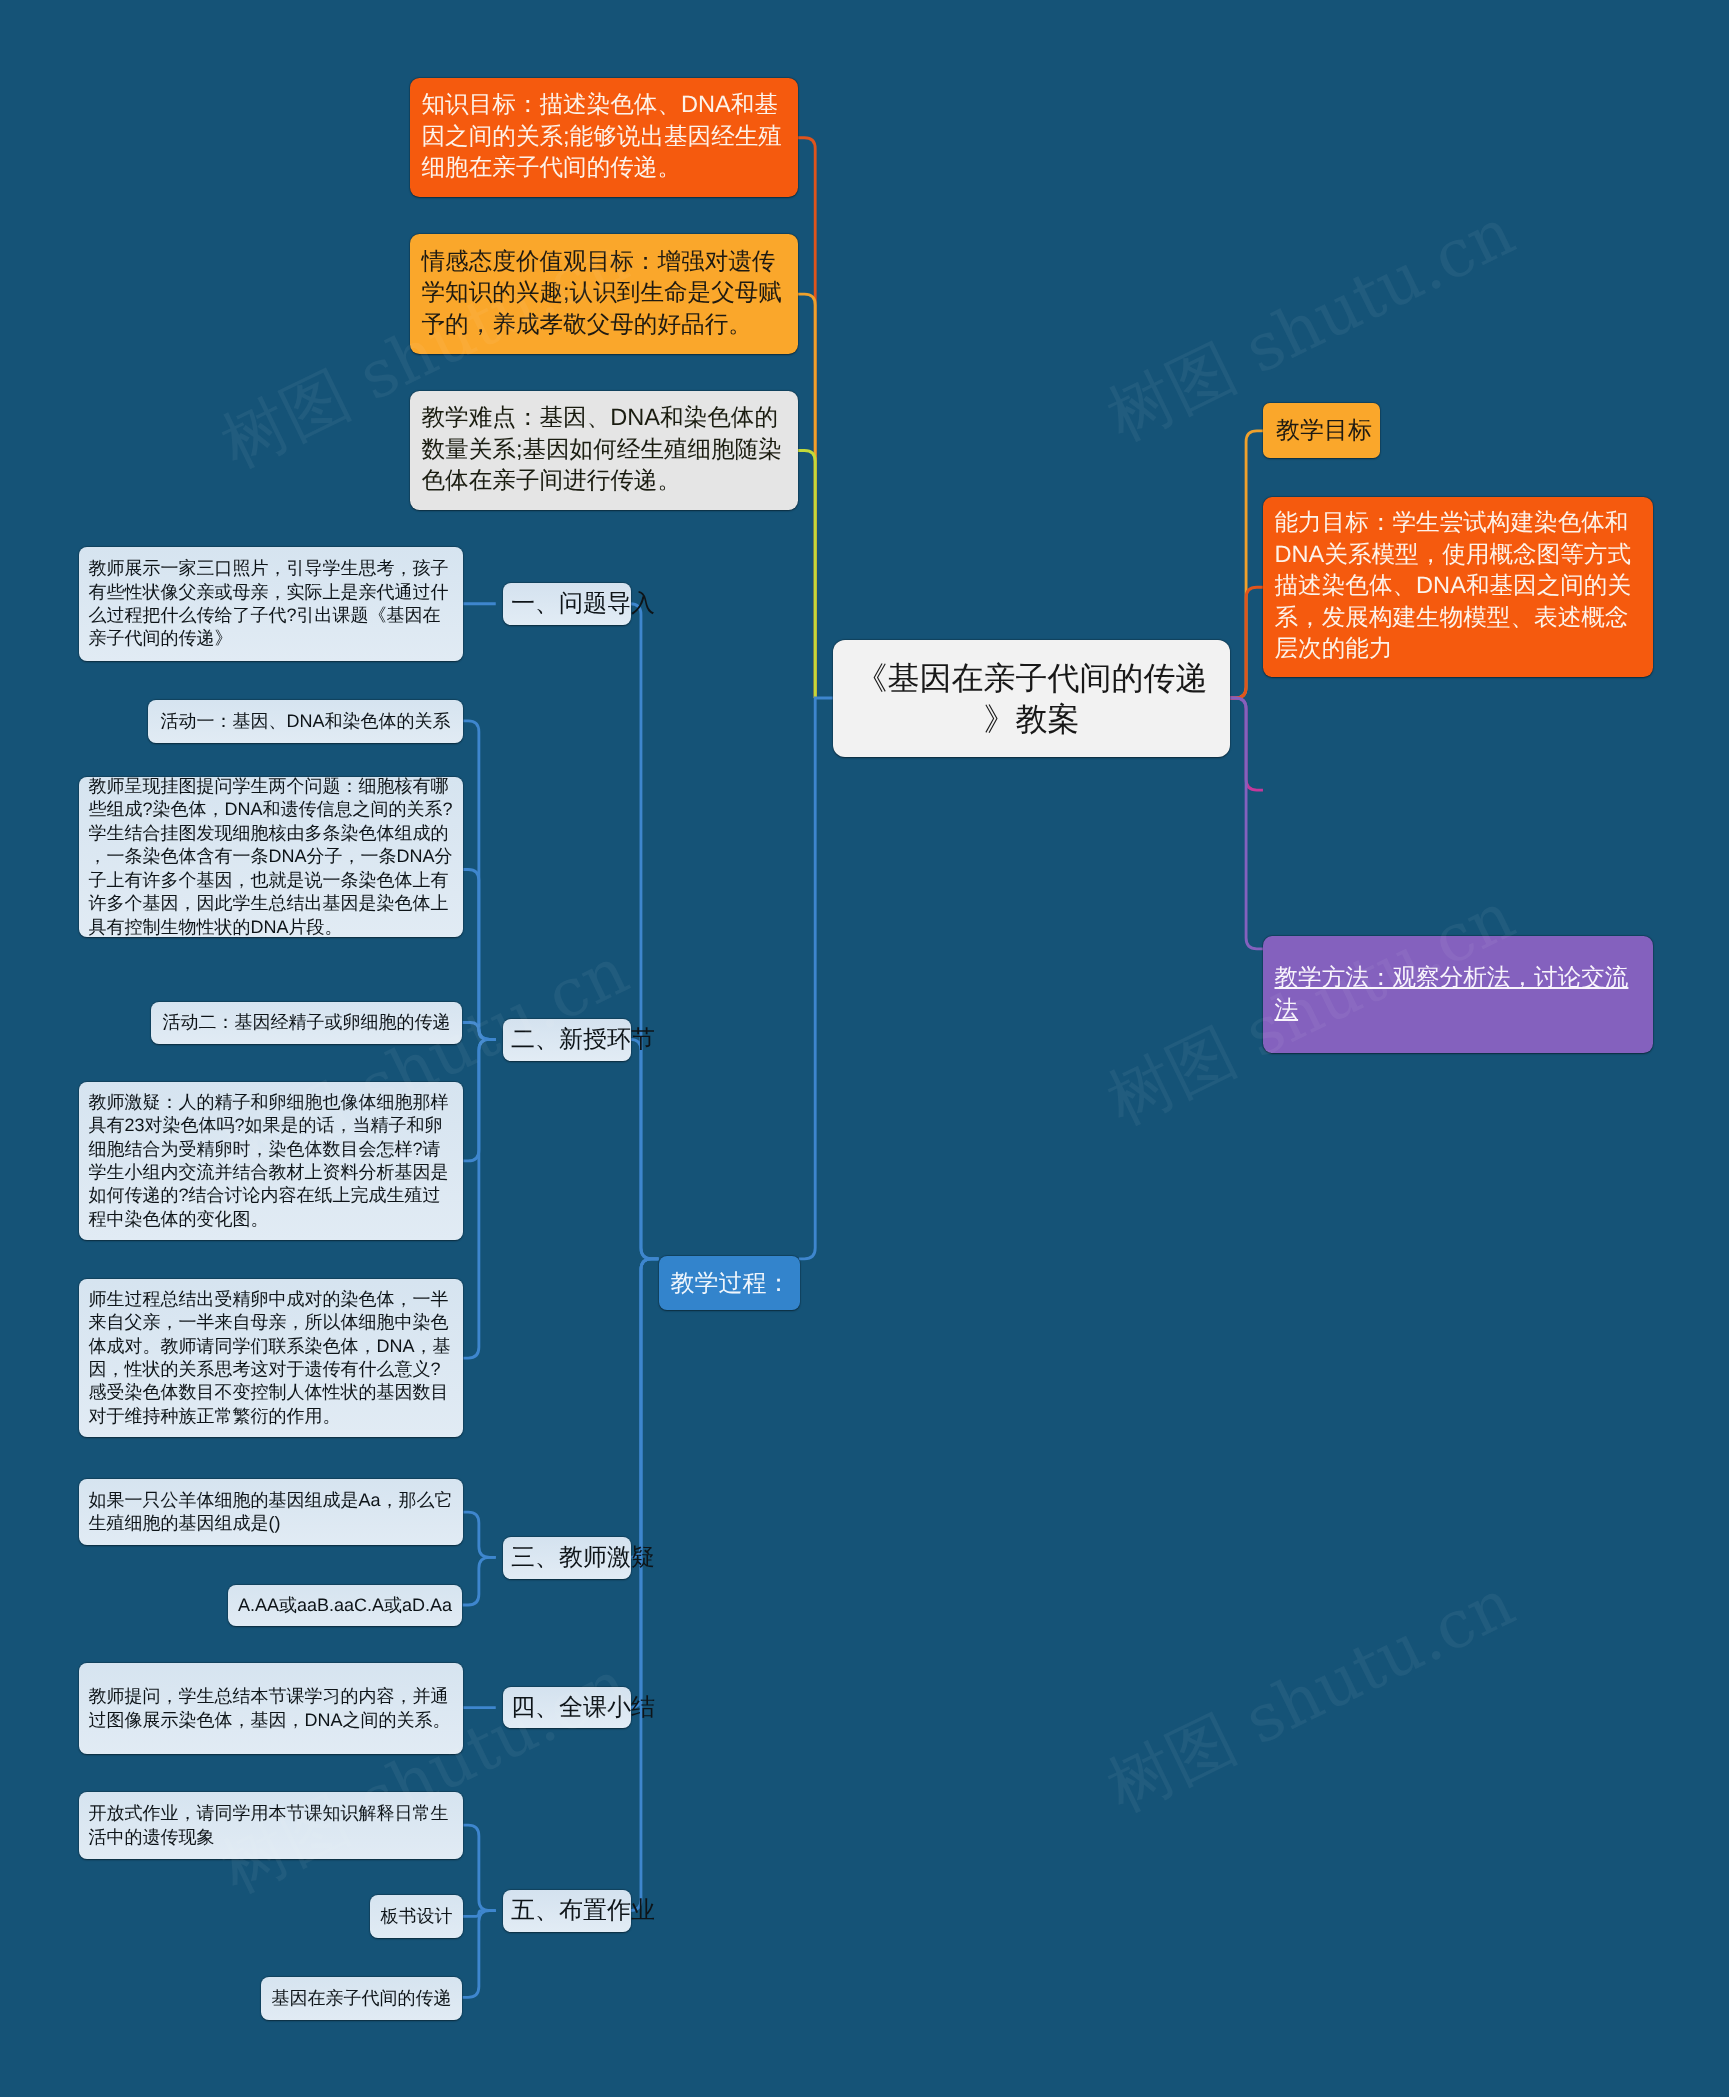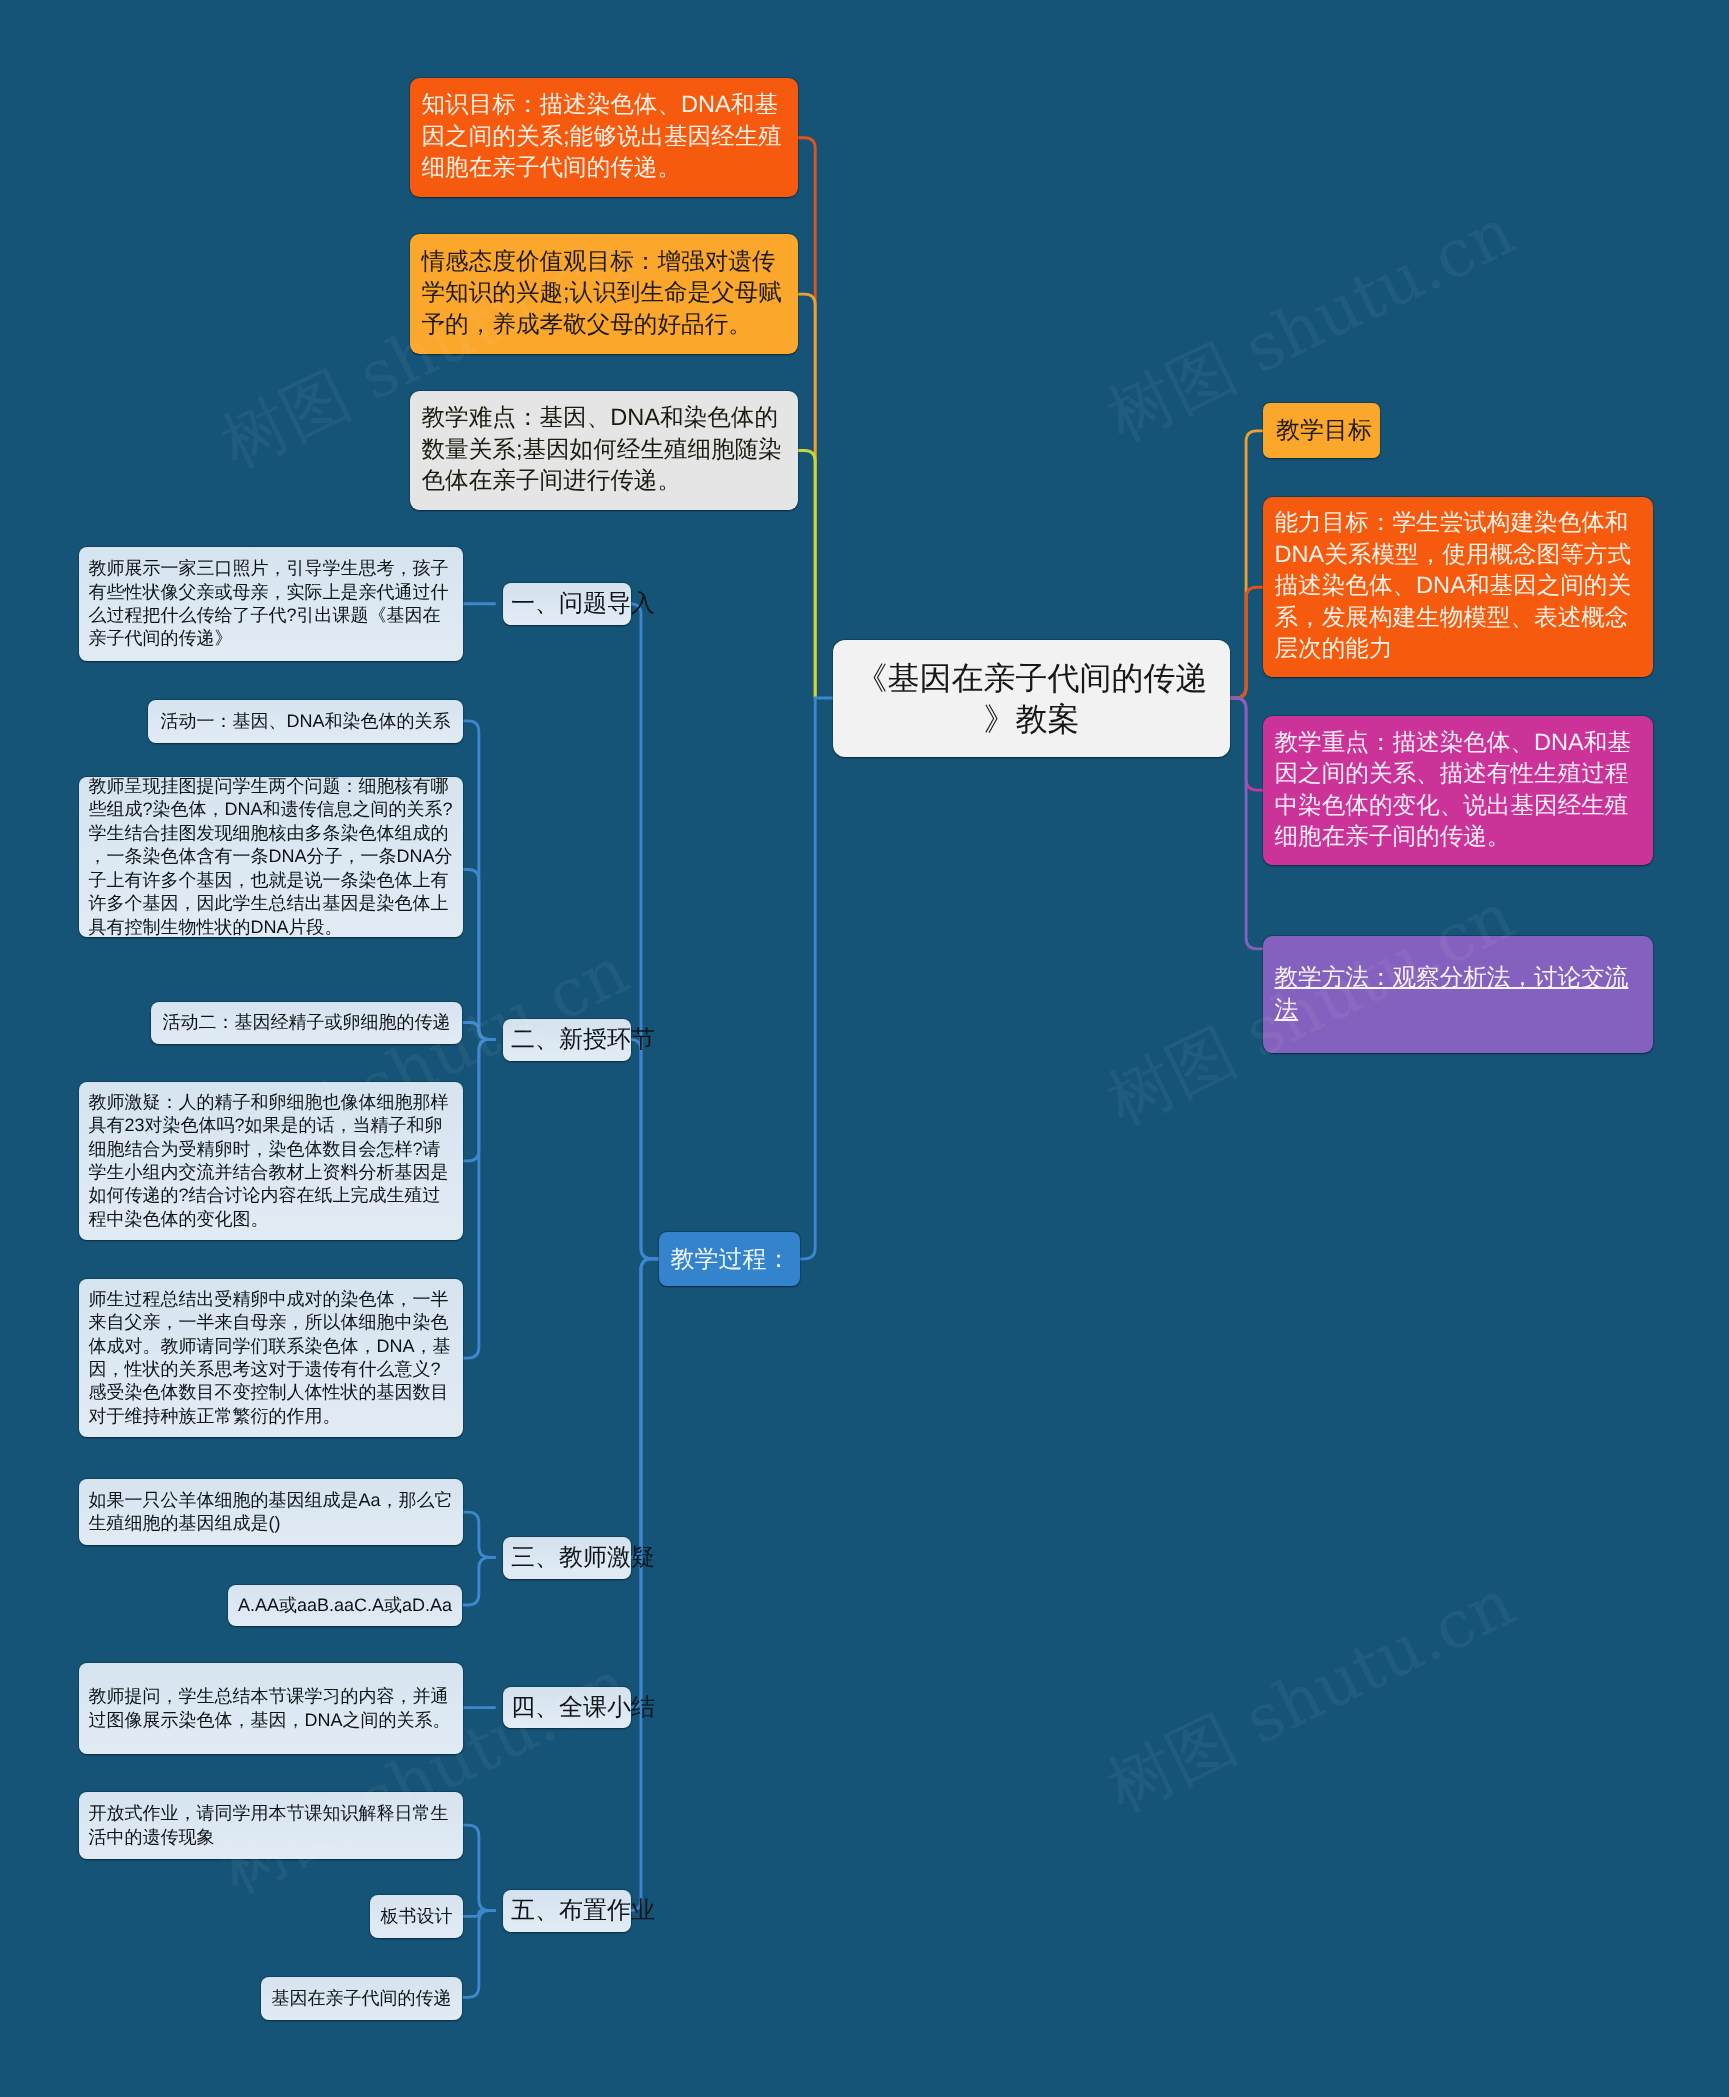--- a/index.html
+++ b/index.html
@@ -24,21 +24,21 @@
       font-family:"DejaVu Serif",serif;
       transform:rotate(-26deg);transform-origin:0 100%;white-space:nowrap;}
   .card{font-size:23.6px;line-height:31.5px;padding:0 11.5px;}
   .c-orange{background:#F55A0E;color:#FDF3EA;}
   .c-amber{background:#FAA72B;color:#1E1A12;}
   .c-lime{background:#e5e5e5;color:#1A1C10;}
   .c-magenta{background:#CC3399;color:#FCF0F8;}
   .c-purple{background:#8461BE;color:#F8F4FC;}
   .c-goal{background:#FAA72B;color:#1E1A12;font-size:24px;line-height:31px;padding:0 13px;border-radius:6.8px;}
   .c-title{background:#F2F2F2;color:#181818;font-size:32px;line-height:41px;text-align:center;padding:0 17.6px;border-radius:12px;}
-  .c-process{background:#3384CC;color:#F0F6FC;font-size:24px;line-height:31px;padding:0 11.5px;border-radius:8px;}
+  .c-process{background:#3384CC;color:#F0F6FC;font-size:24px;line-height:31px;padding:0 11.5px;border-radius:8px;margin-top:24px;}
   .c-sec{background:linear-gradient(#D4E2EF,#E2ECF5);color:#0E1418;font-size:24px;line-height:24px;padding:16px 8px;text-align:center;white-space:nowrap;border-radius:8px;margin-left:7px;}
   .c-item{background:linear-gradient(#D6E4F0,#E1EBF4);color:#0E1418;font-size:18px;line-height:23.4px;padding:0 9.5px;border-radius:8px;}
   .c-item.ctr{text-align:center;white-space:nowrap;}
   .c-goal,.c-process{white-space:nowrap;}
 </style>
 </head>
 <body>
 
 <div id="canvas">
 
@@ -88,23 +88,20 @@
       <span>情感态度价值观目标：增强对遗传学知识的兴趣;认识到生命是父母赋予的，养成孝敬父母的好品行。</span>
     </div>
   <div class="node card c-lime" style="left:410px;top:391px;width:388px;height:119px;">
       <span>教学难点：基因、DNA和染色体的数量关系;基因如何经生殖细胞随染色体在亲子间进行传递。</span>
     </div>
   <div class="node c-goal" style="left:1263px;top:403px;width:117px;height:55px;">
       <span>教学目标</span>
     </div>
   <div class="node card c-orange" style="left:1263px;top:497px;width:390px;height:180px;">
       <span>能力目标：学生尝试构建染色体和DNA关系模型，使用概念图等方式描述染色体、DNA和基因之间的关系，发展构建生物模型、表述概念层次的能力</span>
-    </div>
-  <div class="node card c-magenta" style="left:1263px;top:716px;width:390px;height:149px;">
-      <span>教学重点：描述染色体、DNA和基因之间的关系、描述有性生殖过程中染色体的变化、说出基因经生殖细胞在亲子间的传递。</span>
     </div>
   <div class="node card c-purple" style="left:1263px;top:936px;width:390px;height:117px;text-decoration:underline;">
       <span>教学方法：观察分析法，讨论交流法</span>
     </div>
   <div class="node c-title" style="left:833px;top:640px;width:397px;height:117px;">
       <span>《基因在亲子代间的传递》教案</span>
     </div>
   <div class="node c-process" style="left:659px;top:1232px;width:141px;height:54px;">
       <span>教学过程：</span>
     </div>

